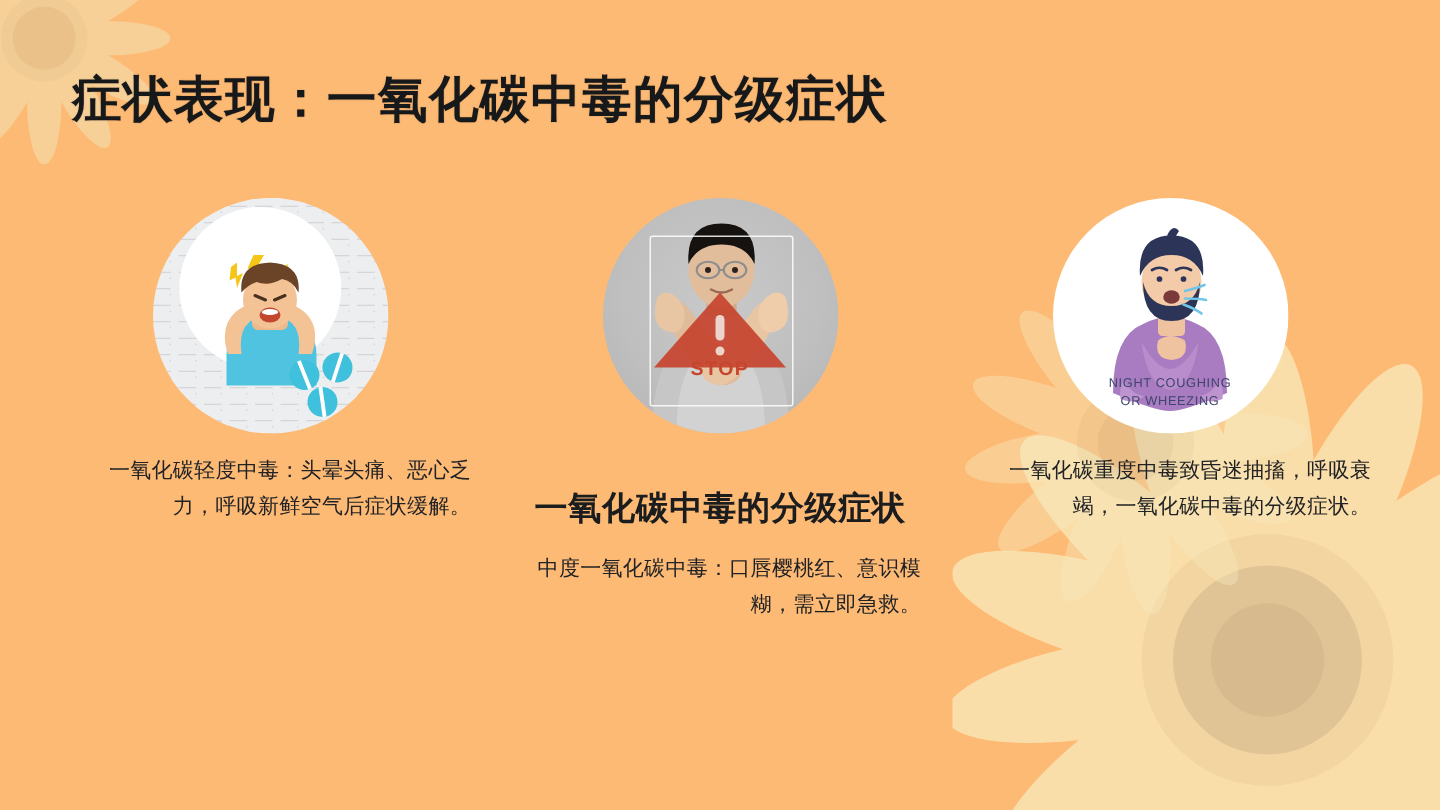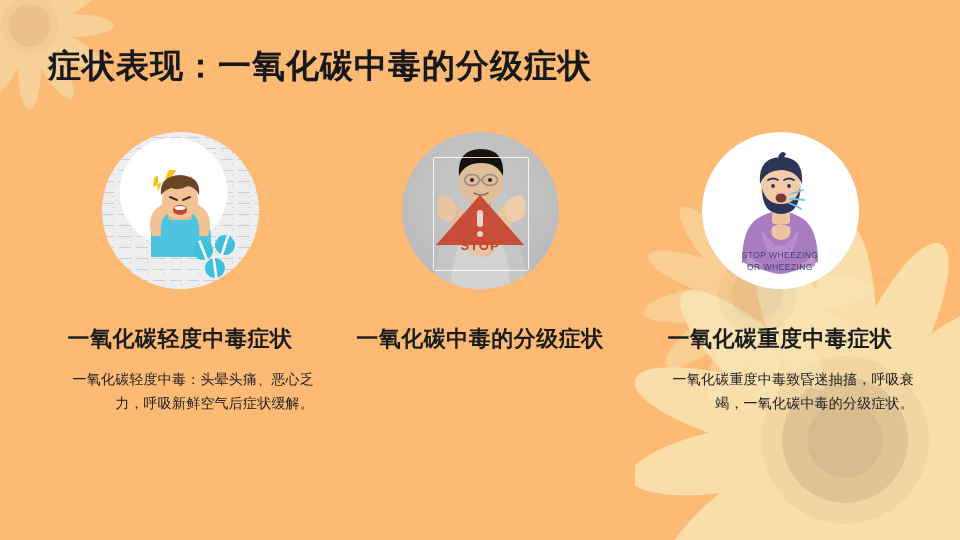--- a/index.html
+++ b/index.html
@@ -282,21 +282,20 @@
               <circle r="10" fill="#3FC0DC"></circle>
                 <rect x="-1.3" y="-10" width="2.6" height="20" fill="#fff"></rect>
             </g>
             <g transform="translate(113,136) rotate(-8)">
               <circle r="10" fill="#3FC0DC"></circle>
                 <rect x="-1.3" y="-10" width="2.6" height="20" fill="#fff"></rect>
             </g>
           </g>
         </svg>
       </div>
-      <div class="col-heading">一氧化碳轻度中毒症状</div>
       <div class="col-body">一氧化碳轻度中毒：头晕头痛、恶心乏力，呼吸新鲜空气后症状缓解。</div>
     </div>
 
     <div class="col">
       <div class="circle-wrap">
         <div class="photo-bg"></div>
         <svg width="157" height="157" viewBox="0 0 157 157" style="position:absolute;inset:0;">
 
           <path d="M33 157 q0 -47 20 -58 q14 -8 25 -8 q11 0 25 8 q20 11 20 58 z" fill="#D2D2D2"></path>
           <path d="M33 157 q0 -47 20 -58 l10 5 q-14 16 -14 53 z" fill="#C6C6C6"></path>
@@ -326,20 +325,21 @@
         </svg>
         <div class="frame-box"></div>
         <svg width="157" height="157" viewBox="0 0 157 157" style="position:absolute;inset:0;">
           <polygon points="78,63 122,113 34,113" fill="#C6452F" opacity=".93"></polygon>
           <rect x="75" y="78" width="6" height="17" rx="3" fill="#EFE2DC" opacity=".9"></rect>
           <rect x="75" y="99" width="6" height="6" rx="3" fill="#EFE2DC" opacity=".9"></rect>
           <text x="78" y="118" text-anchor="middle" font-family="Liberation Sans, sans-serif" font-size="13" font-weight="bold" fill="#C6452F" letter-spacing="1">STOP</text>
         </svg>
       </div>
       <div class="col-heading">一氧化碳中毒的分级症状</div>
+      <div class="col-body">中度一氧化碳中毒：口唇樱桃红、意识模糊，需立即急救。</div>
     </div>
 
     <div class="col">
       <div class="circle-wrap">
         <div class="white-bg"></div>
         <svg width="157" height="157" viewBox="0 0 157 157" style="position:absolute;inset:0;">
 
           <path d="M40 130 q0 -38 20 -46 q10 -5 18 -5 q8 0 18 5 q20 8 20 46 q-28 12 -38 12 q-10 0 -38 -12 z" fill="#A97BC0"></path>
           <path d="M59 96 q10 18 19 18 q9 0 19 -18 q-4 30 -19 32 q-15 -2 -19 -32 z" fill="#B98DCC"></path>
           <path d="M47 121 q5 10 14 11 q-7 6 -16 2 q-1 -7 2 -13 z" fill="#BE94CF"></path>
@@ -362,22 +362,21 @@
 
           <ellipse cx="79" cy="66" rx="5.5" ry="4.5" fill="#7A3A3A"></ellipse>
 
           <g stroke="#6FC6E8" stroke-width="1.8" stroke-linecap="round" fill="none">
             <path d="M88 62 q8 -2 13 -4"></path>
             <path d="M88 67 q9 0 14 1"></path>
             <path d="M87 71 q8 3 12 6"></path>
           </g>
         </svg>
         <div class="cough-caption">
-          <div>STOP WHEEZING</div>
+          <div>NIGHT COUGHING</div>
           <div>OR WHEEZING</div>
         </div>
       </div>
-      <div class="col-heading">一氧化碳重度中毒症状</div>
       <div class="col-body">一氧化碳重度中毒致昏迷抽搐，呼吸衰竭，一氧化碳中毒的分级症状。</div>
     </div>
 
   </div>
 </div>
 
 </body></html>

